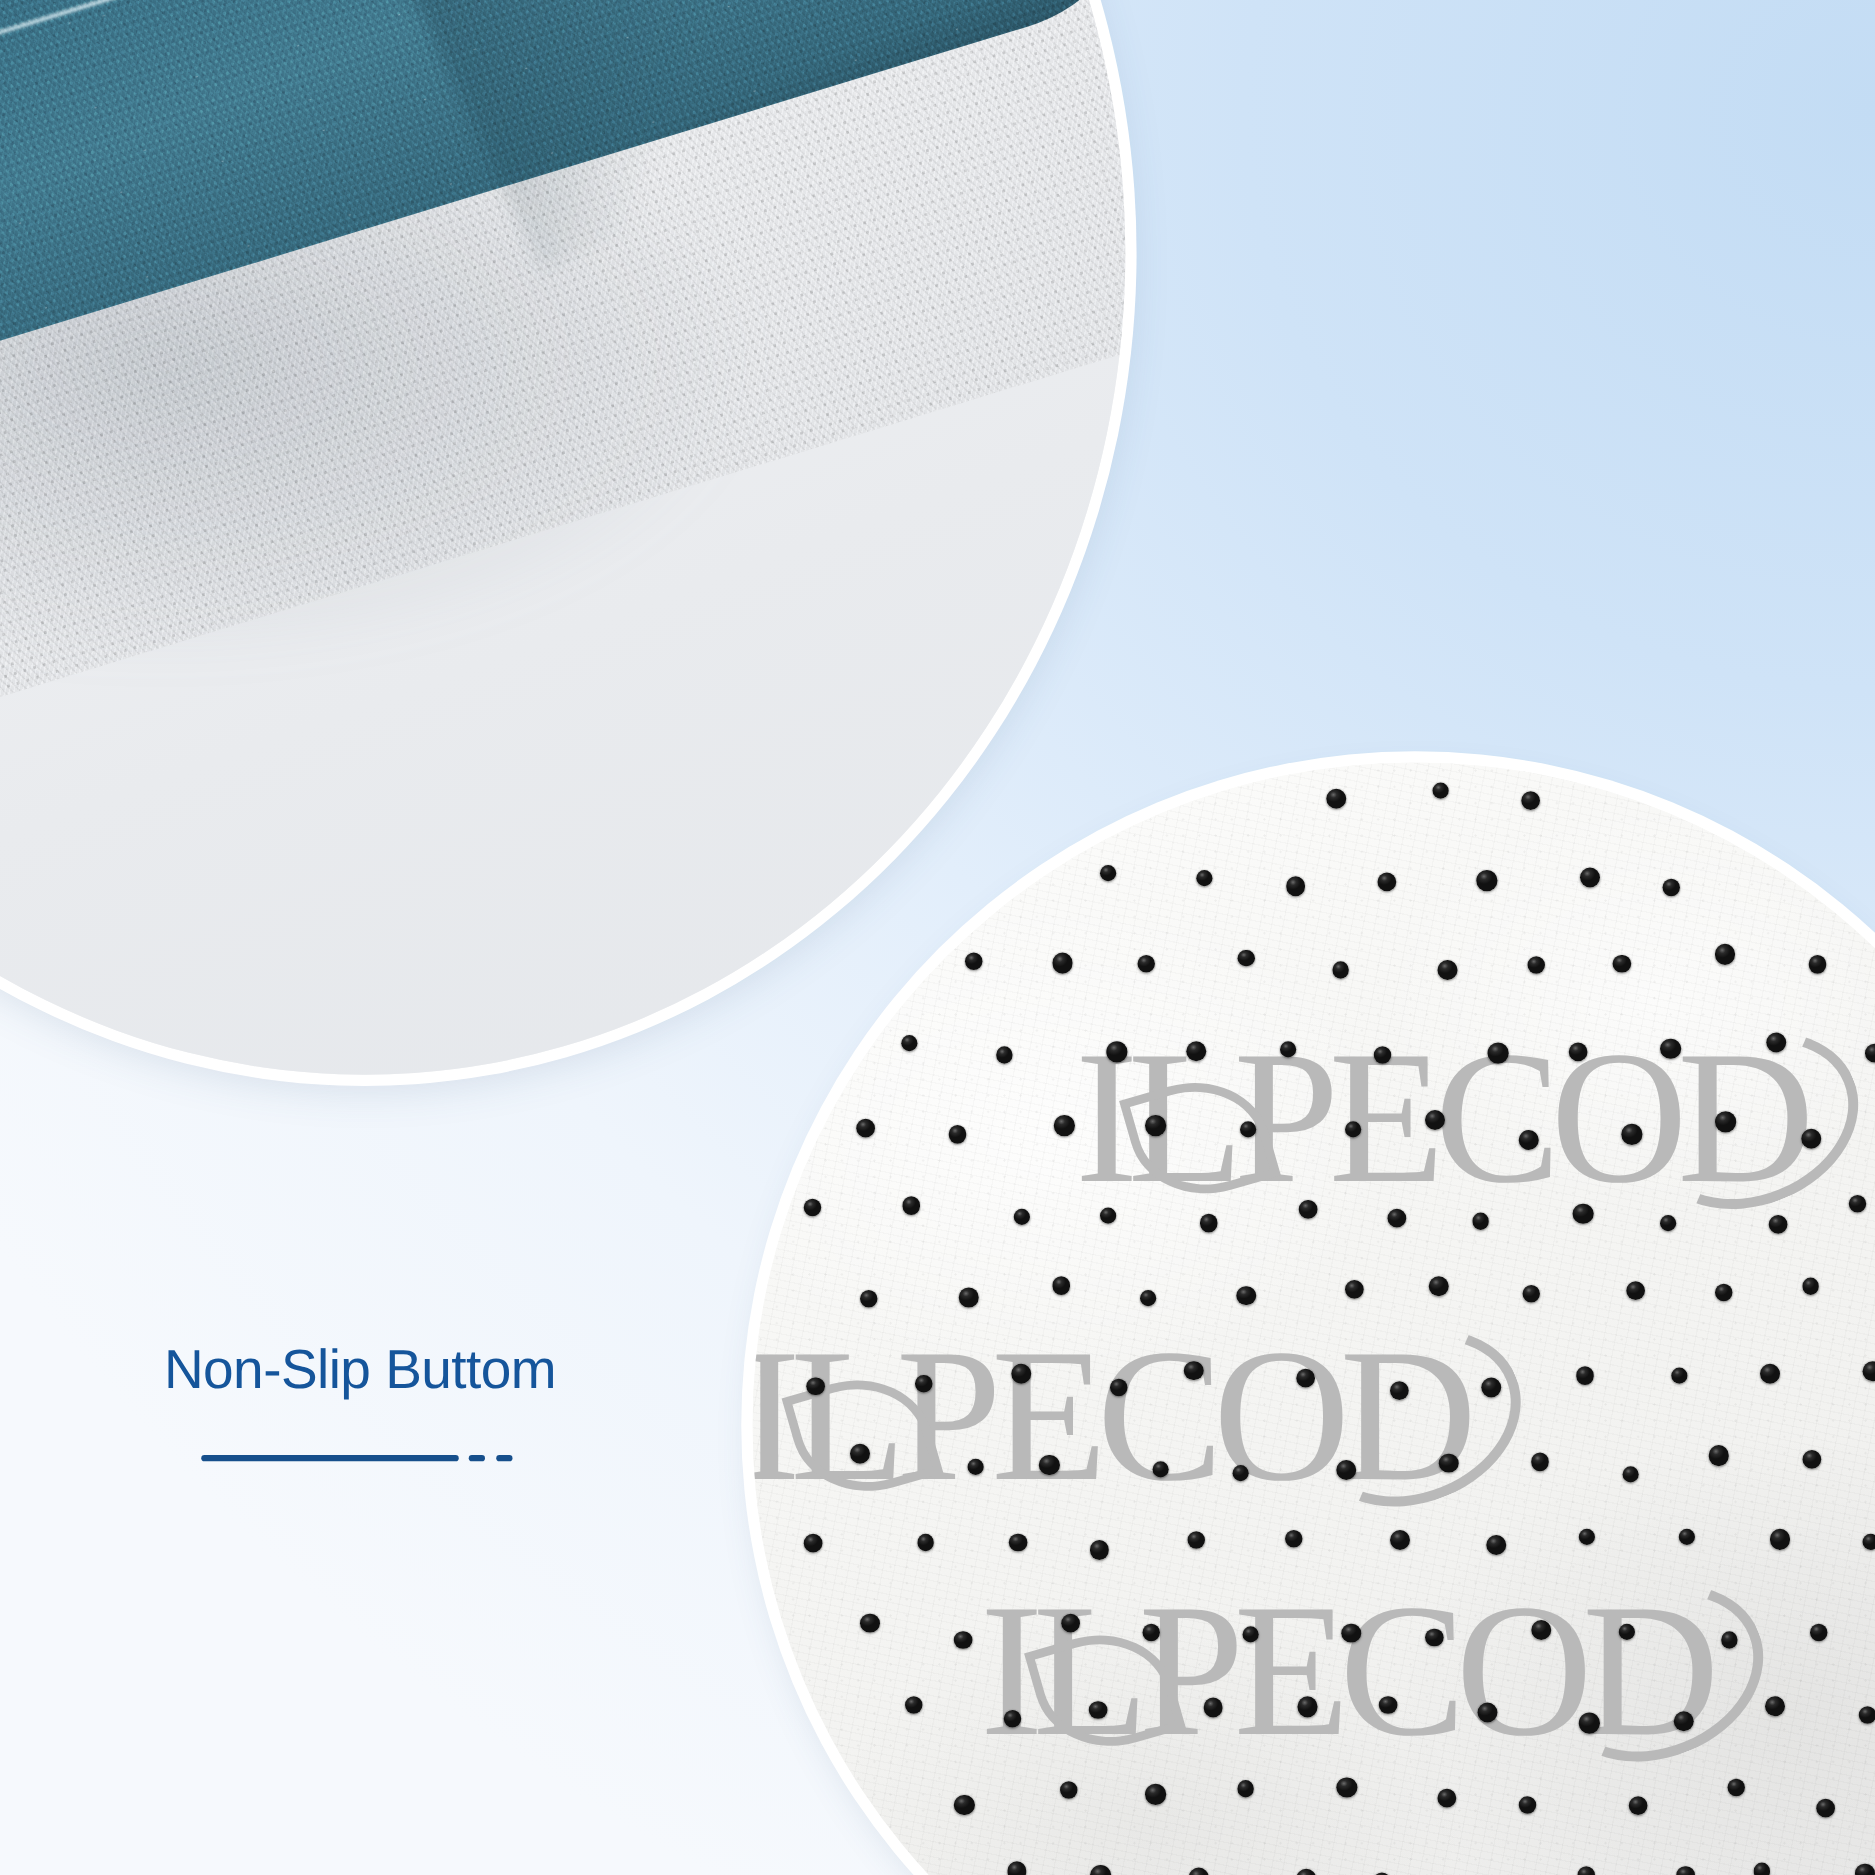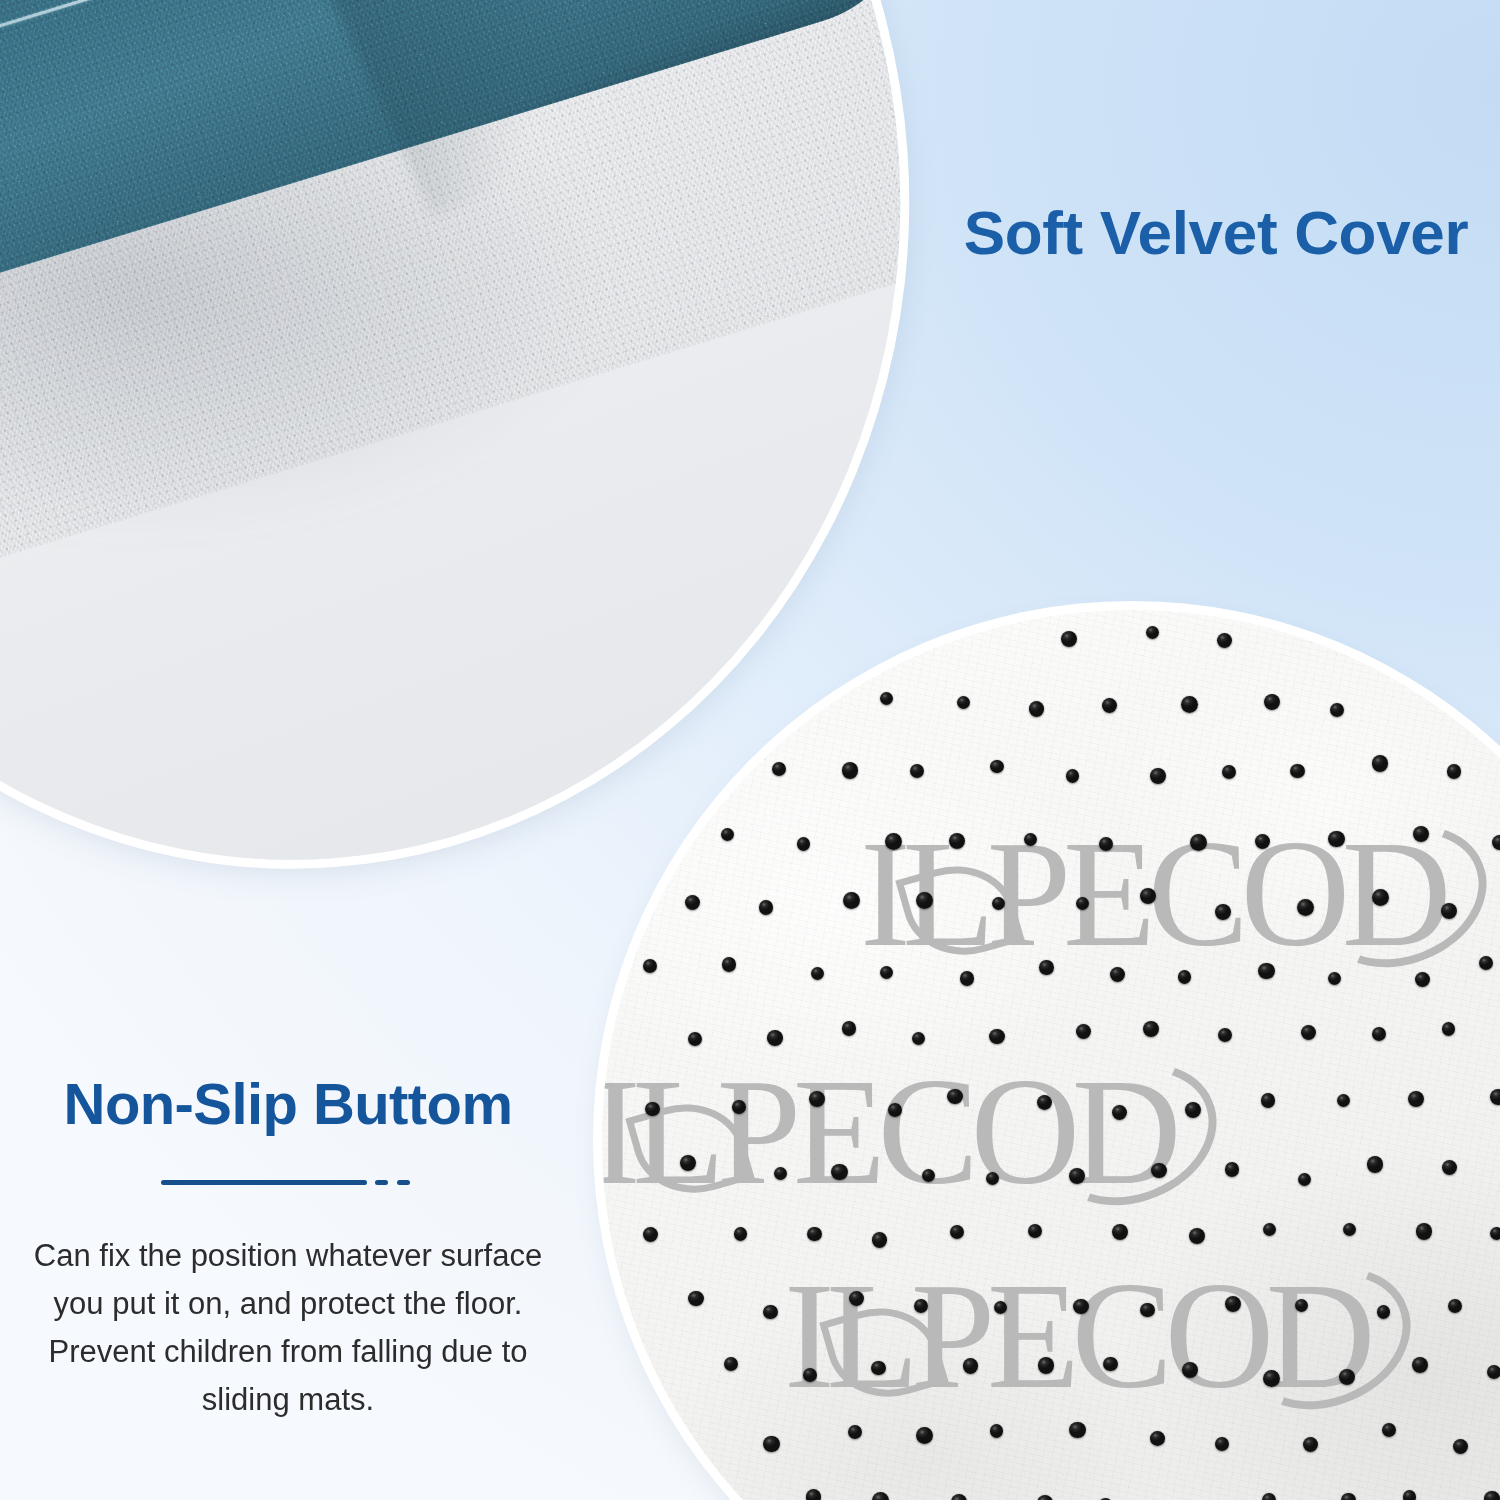--- a/index.html
+++ b/index.html
@@ -195,21 +195,21 @@
     color:#1b5fa8;
     font-size:62px;line-height:1.20;font-weight:700;
     letter-spacing:-.005em;
   }
   #heading-hemmed .l2{display:block;}
 
   #block-nonslip{
     position:absolute;left:8px;top:1072px;width:560px;text-align:center;
   }
   #heading-nonslip{
-    color:#15559b;font-size:58px;line-height:1.1;font-weight:700;
+    color:#15559b;font-size:44px;line-height:1.1;font-weight:400;
     letter-spacing:-.01em;margin:0;
   }
   #divider{
     position:relative;height:8px;margin:42px auto 0;width:254px;
   }
   #divider .bar{
     position:absolute;left:0;top:2px;width:206px;height:5px;
     background:#164f8c;border-radius:3px;
   }
   #divider .d1{position:absolute;left:214px;top:2px;width:13px;height:5px;background:#164f8c;border-radius:3px;}
@@ -405,26 +405,24 @@
           <span class="dot" style="width: 15.1px; height: 15.1px; left: 495.5px; top: 888.1px;"></span>
           <span class="dot" style="width: 14.2px; height: 14.2px; left: 660px; top: 883.2px;"></span>
           <span class="dot" style="width: 14.5px; height: 14.5px; left: 739.3px; top: 882.5px;"></span>
           <span class="dot" style="width: 13.7px; height: 13.7px; left: 800.5px; top: 880.1px;"></span>
           <span class="dot" style="width: 15.6px; height: 15.6px; left: 882.3px; top: 880.5px;"></span>
         </div>
     </div>
   </div>
 
   <div id="heading-hemmed">
-    <span class="l2">Soft Velvet Cover</span>
   </div>
 
   <div id="block-nonslip">
     <h2 id="heading-nonslip">Non-Slip Buttom</h2>
     <div id="divider">
       <span class="bar"></span>
       <span class="d1"></span>
       <span class="d2"></span>
     </div>
-    <p id="body-nonslip">Can fix the position whatever surface you put it on, and protect the floor. Prevent children from falling due to sliding mats.</p>
   </div>
 
 </div>
 
 </body></html>

